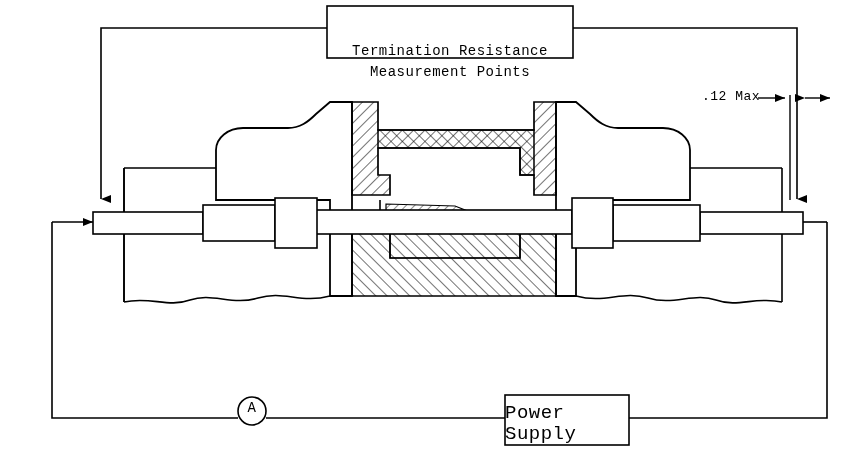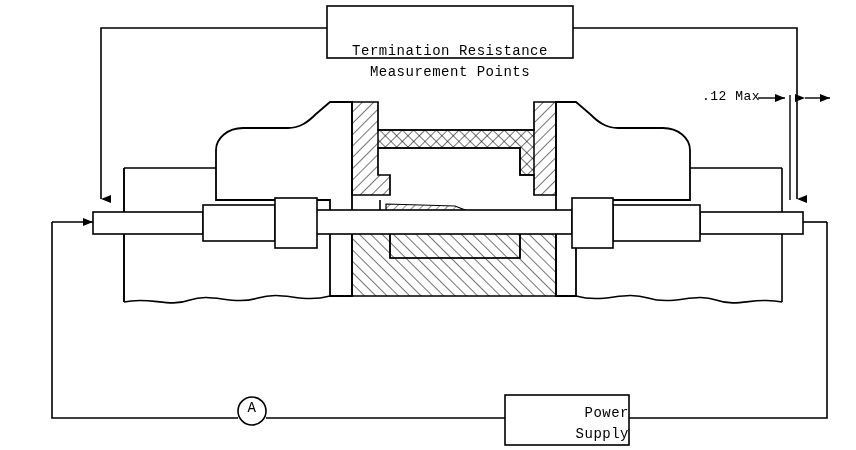--- a/index.html
+++ b/index.html
@@ -40,22 +40,22 @@
   }
   #dim-label {
     left: 702px;
     top: 89px;
     font-size: 13px;
   }
   #power-supply-label {
     left: 505px;
     top: 403px;
     width: 124px;
-    text-align: right;
-    font-size: 14px;
+    text-align: left;
+    font-size: 19px;
     line-height: 21px;
   }
   #ammeter-label {
     left: 238px;
     top: 400px;
     width: 28px;
     text-align: center;
     font-size: 14px;
   }
 </style>

